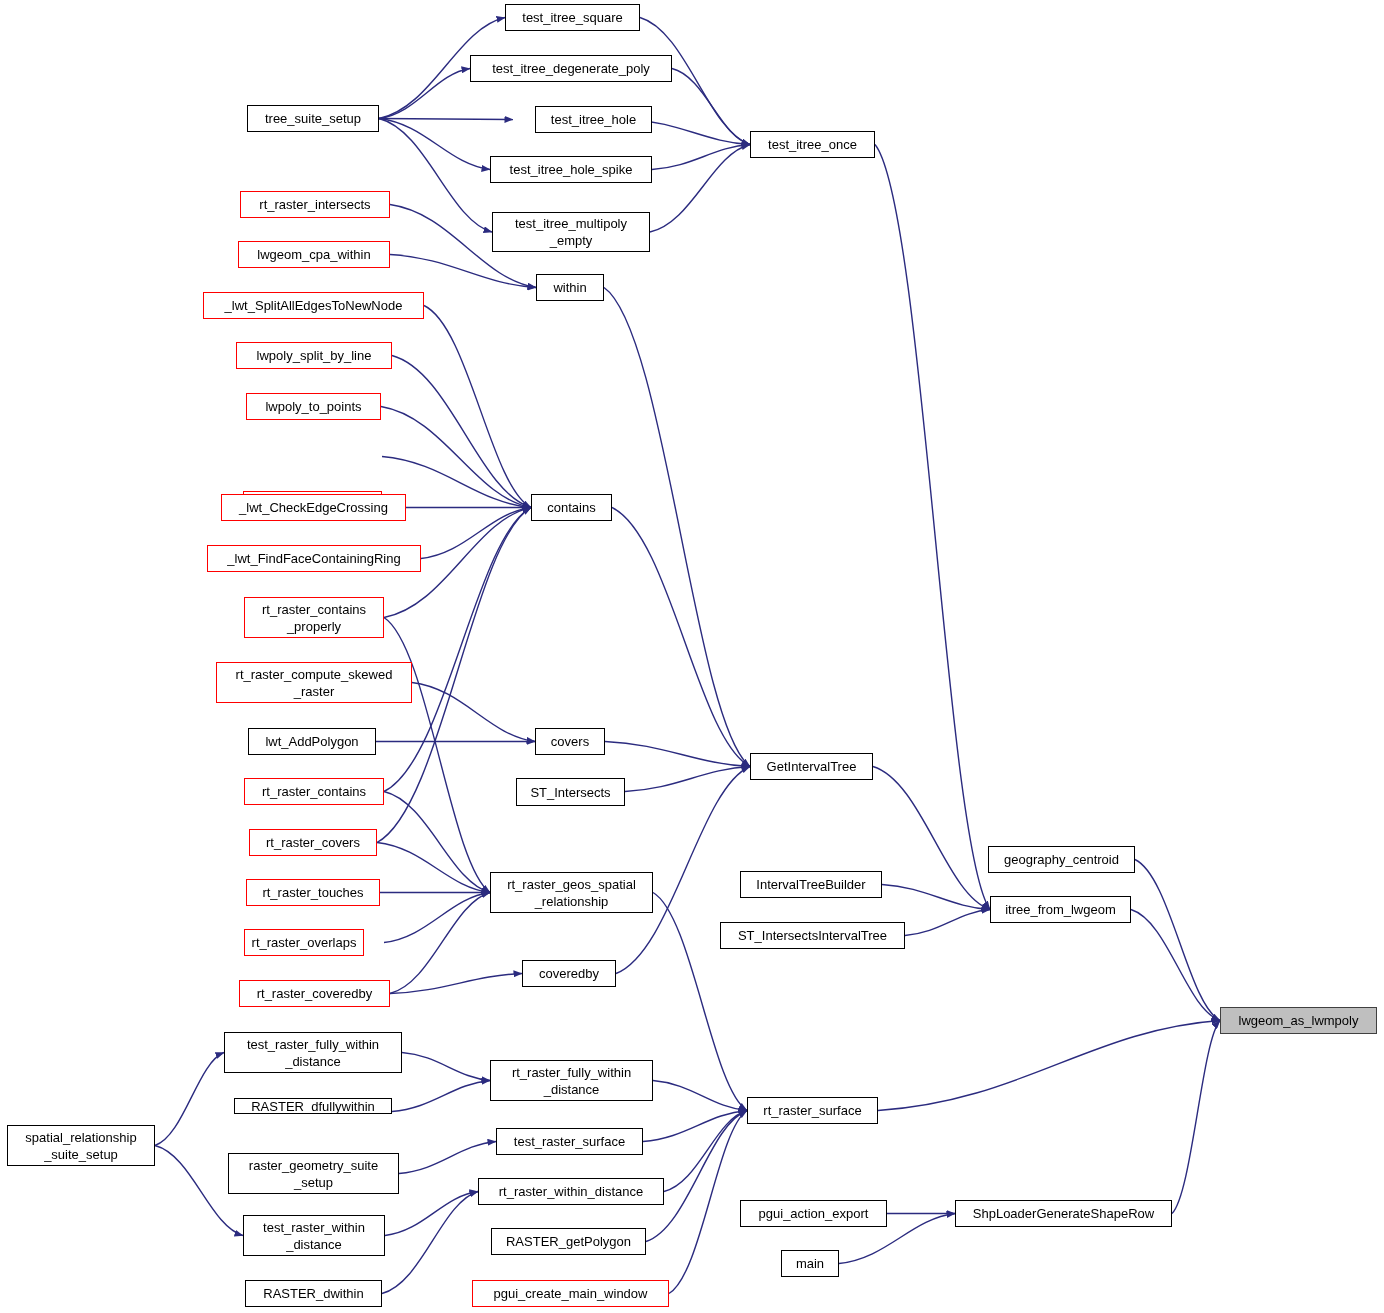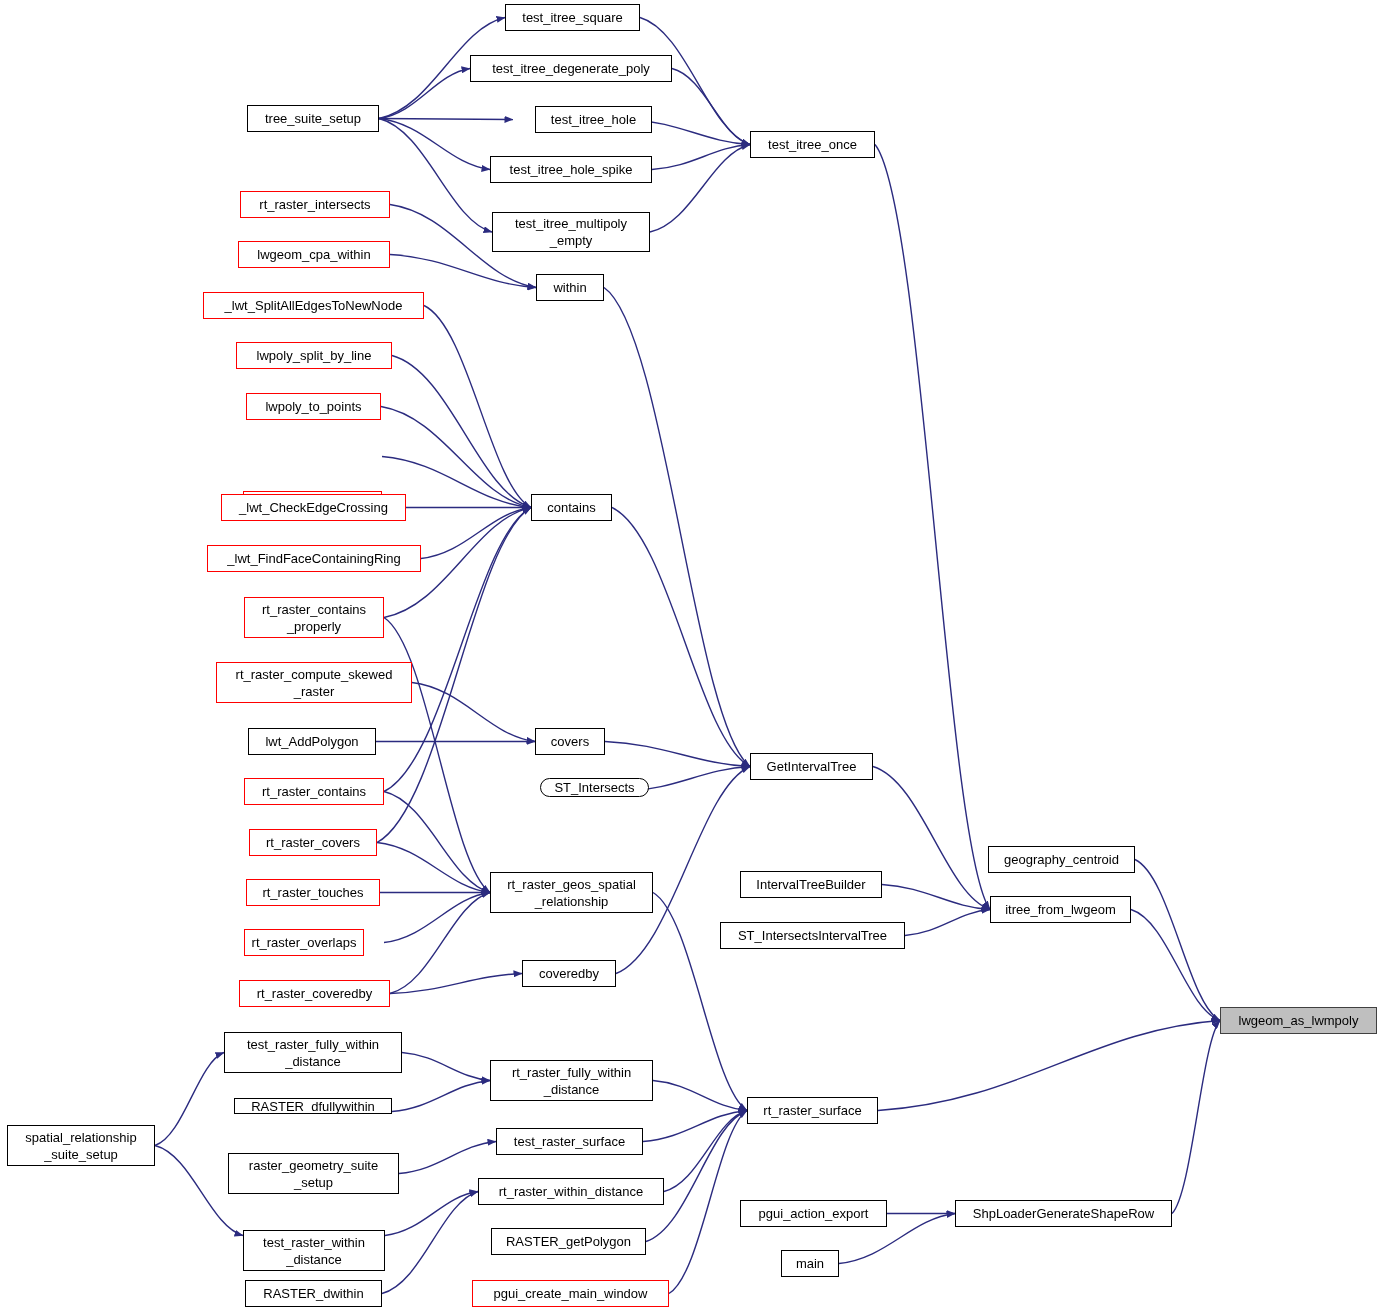--- a/index.html
+++ b/index.html
@@ -117,21 +117,21 @@
     <div class="node" style="left: 531px; top: 494px; width: 81px; height: 27px;">contains</div>
     <div class="node red" style="left: 221px; top: 494px; width: 185px; height: 27px;">_lwt_CheckEdgeCrossing</div>
     <div class="node red" style="left: 207px; top: 545px; width: 214px; height: 27px;">_lwt_FindFaceContainingRing</div>
     <div class="node red" style="left: 244px; top: 597px; width: 140px; height: 41px;">rt_raster_contains
 _properly</div>
     <div class="node red" style="left: 216px; top: 662px; width: 196px; height: 41px;">rt_raster_compute_skewed
 _raster</div>
     <div class="node" style="left: 535px; top: 728px; width: 70px; height: 27px;">covers</div>
     <div class="node" style="left: 248px; top: 728px; width: 128px; height: 27px;">lwt_AddPolygon</div>
     <div class="node" style="left: 750px; top: 753px; width: 123px; height: 27px;">GetIntervalTree</div>
-    <div class="node" style="left: 540px; top: 778px; width: 109px; height: 19px; border-radius: 13px;">ST_Intersects</div>
+    <div class="node" style="left: 516px; top: 778px; width: 109px; height: 28px;">ST_Intersects</div>
     <div class="node red" style="left: 244px; top: 778px; width: 140px; height: 27px;">rt_raster_contains</div>
     <div class="node red" style="left: 249px; top: 829px; width: 128px; height: 27px;">rt_raster_covers</div>
     <div class="node" style="left: 988px; top: 846px; width: 147px; height: 27px;">geography_centroid</div>
     <div class="node" style="left: 740px; top: 871px; width: 142px; height: 27px;">IntervalTreeBuilder</div>
     <div class="node" style="left: 490px; top: 872px; width: 163px; height: 41px;">rt_raster_geos_spatial
 _relationship</div>
     <div class="node red" style="left: 246px; top: 879px; width: 134px; height: 27px;">rt_raster_touches</div>
     <div class="node" style="left: 990px; top: 896px; width: 141px; height: 27px;">itree_from_lwgeom</div>
     <div class="node" style="left: 720px; top: 922px; width: 185px; height: 27px;">ST_IntersectsIntervalTree</div>
     <div class="node red" style="left: 244px; top: 929px; width: 120px; height: 27px;">rt_raster_overlaps</div>
@@ -145,19 +145,19 @@
     <div class="node" style="left: 234px; top: 1098px; width: 158px; height: 16px;">RASTER_dfullywithin</div>
     <div class="node" style="left: 747px; top: 1097px; width: 131px; height: 27px;">rt_raster_surface</div>
     <div class="node" style="left: 7px; top: 1125px; width: 148px; height: 41px;">spatial_relationship
 _suite_setup</div>
     <div class="node" style="left: 496px; top: 1128px; width: 147px; height: 27px;">test_raster_surface</div>
     <div class="node" style="left: 228px; top: 1153px; width: 171px; height: 41px;">raster_geometry_suite
 _setup</div>
     <div class="node" style="left: 478px; top: 1178px; width: 186px; height: 27px;">rt_raster_within_distance</div>
     <div class="node" style="left: 740px; top: 1200px; width: 147px; height: 27px;">pgui_action_export</div>
     <div class="node" style="left: 955px; top: 1200px; width: 217px; height: 27px;">ShpLoaderGenerateShapeRow</div>
-    <div class="node" style="left: 243px; top: 1215px; width: 142px; height: 41px; margin-top: 15px;">test_raster_within
+    <div class="node" style="left: 243px; top: 1215px; width: 142px; height: 41px;">test_raster_within
 _distance</div>
     <div class="node" style="left: 491px; top: 1228px; width: 155px; height: 27px;">RASTER_getPolygon</div>
     <div class="node" style="left: 781px; top: 1250px; width: 58px; height: 27px;">main</div>
     <div class="node" style="left: 245px; top: 1280px; width: 137px; height: 27px;">RASTER_dwithin</div>
     <div class="node red" style="left: 472px; top: 1280px; width: 197px; height: 27px;">pgui_create_main_window</div>
   </div>
 
 </body></html>

